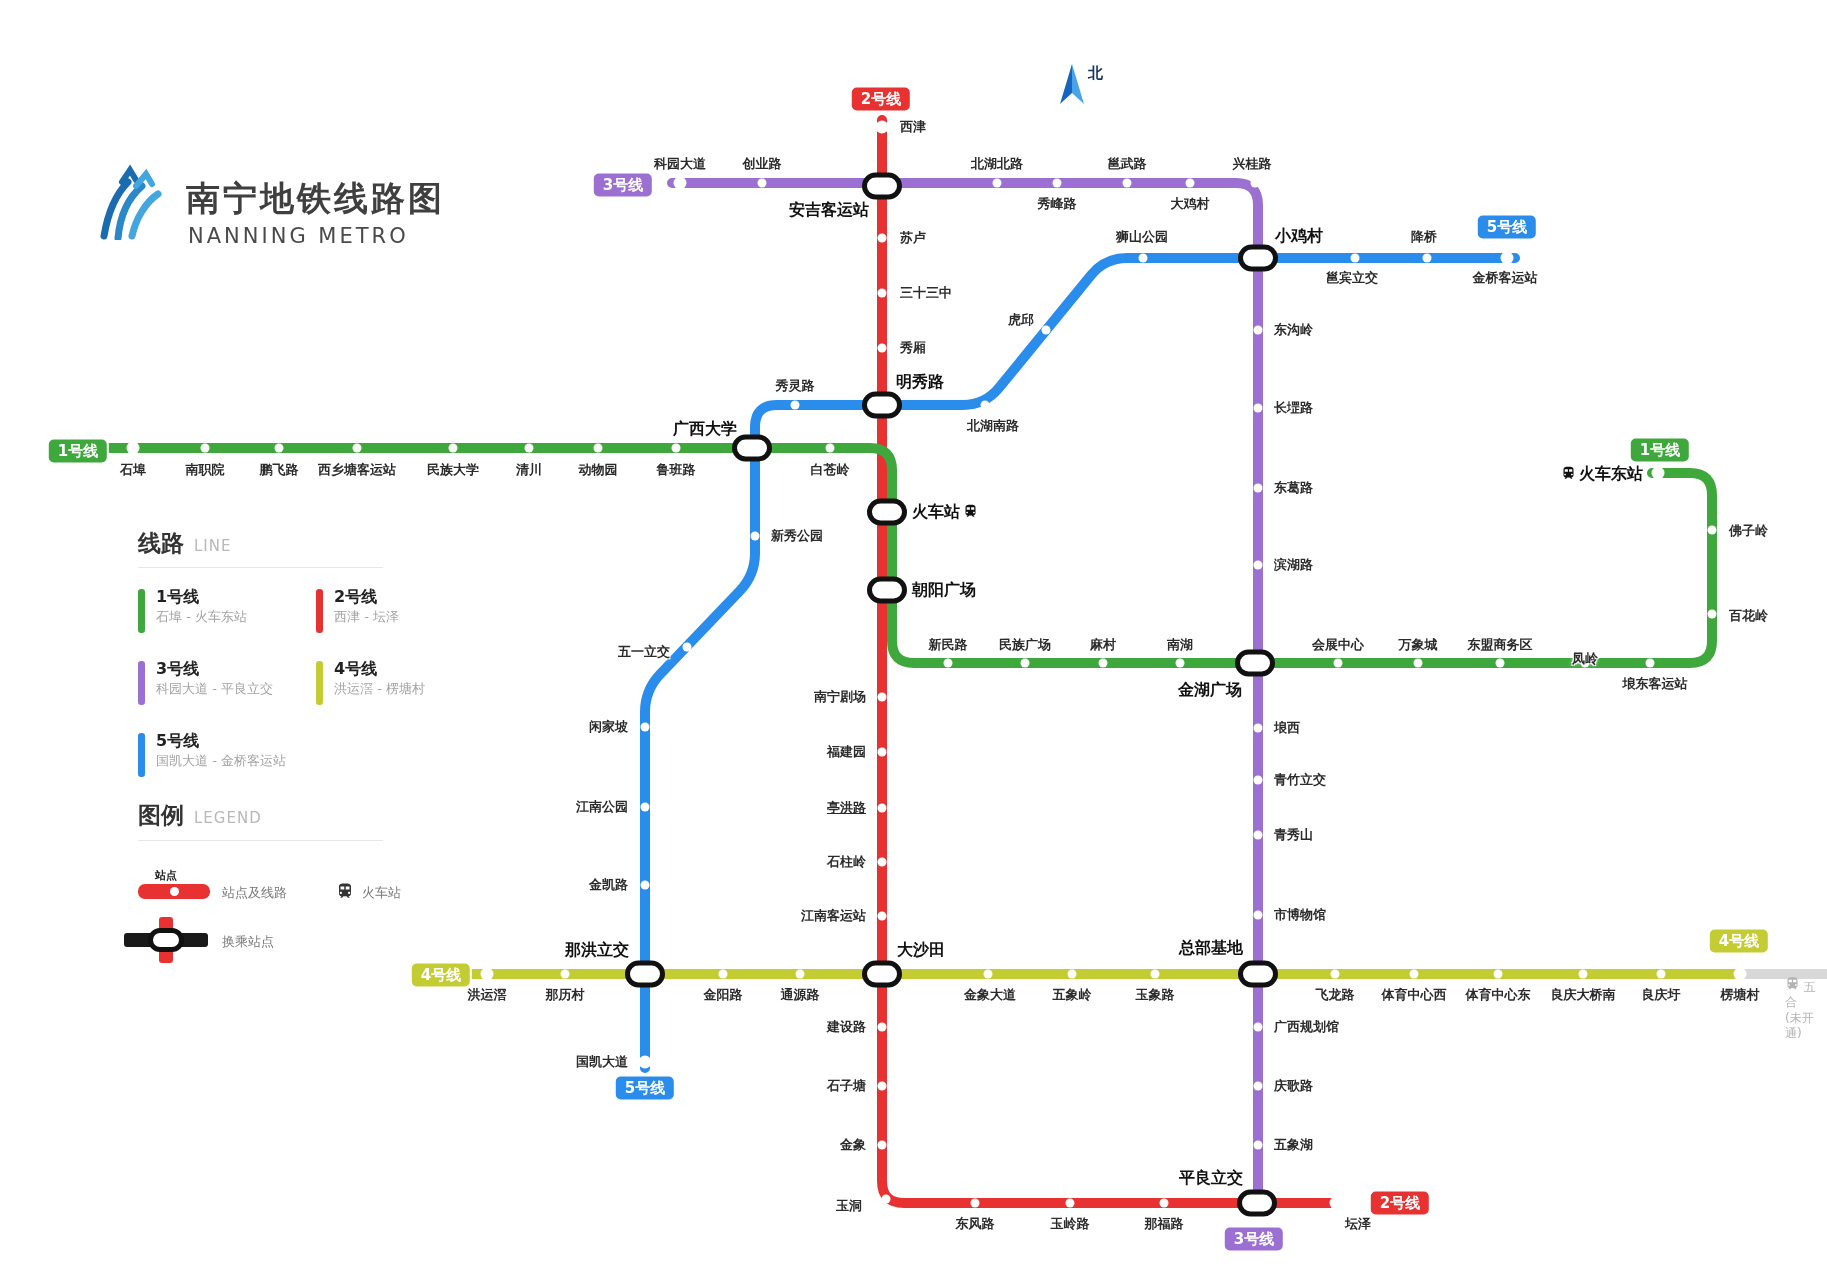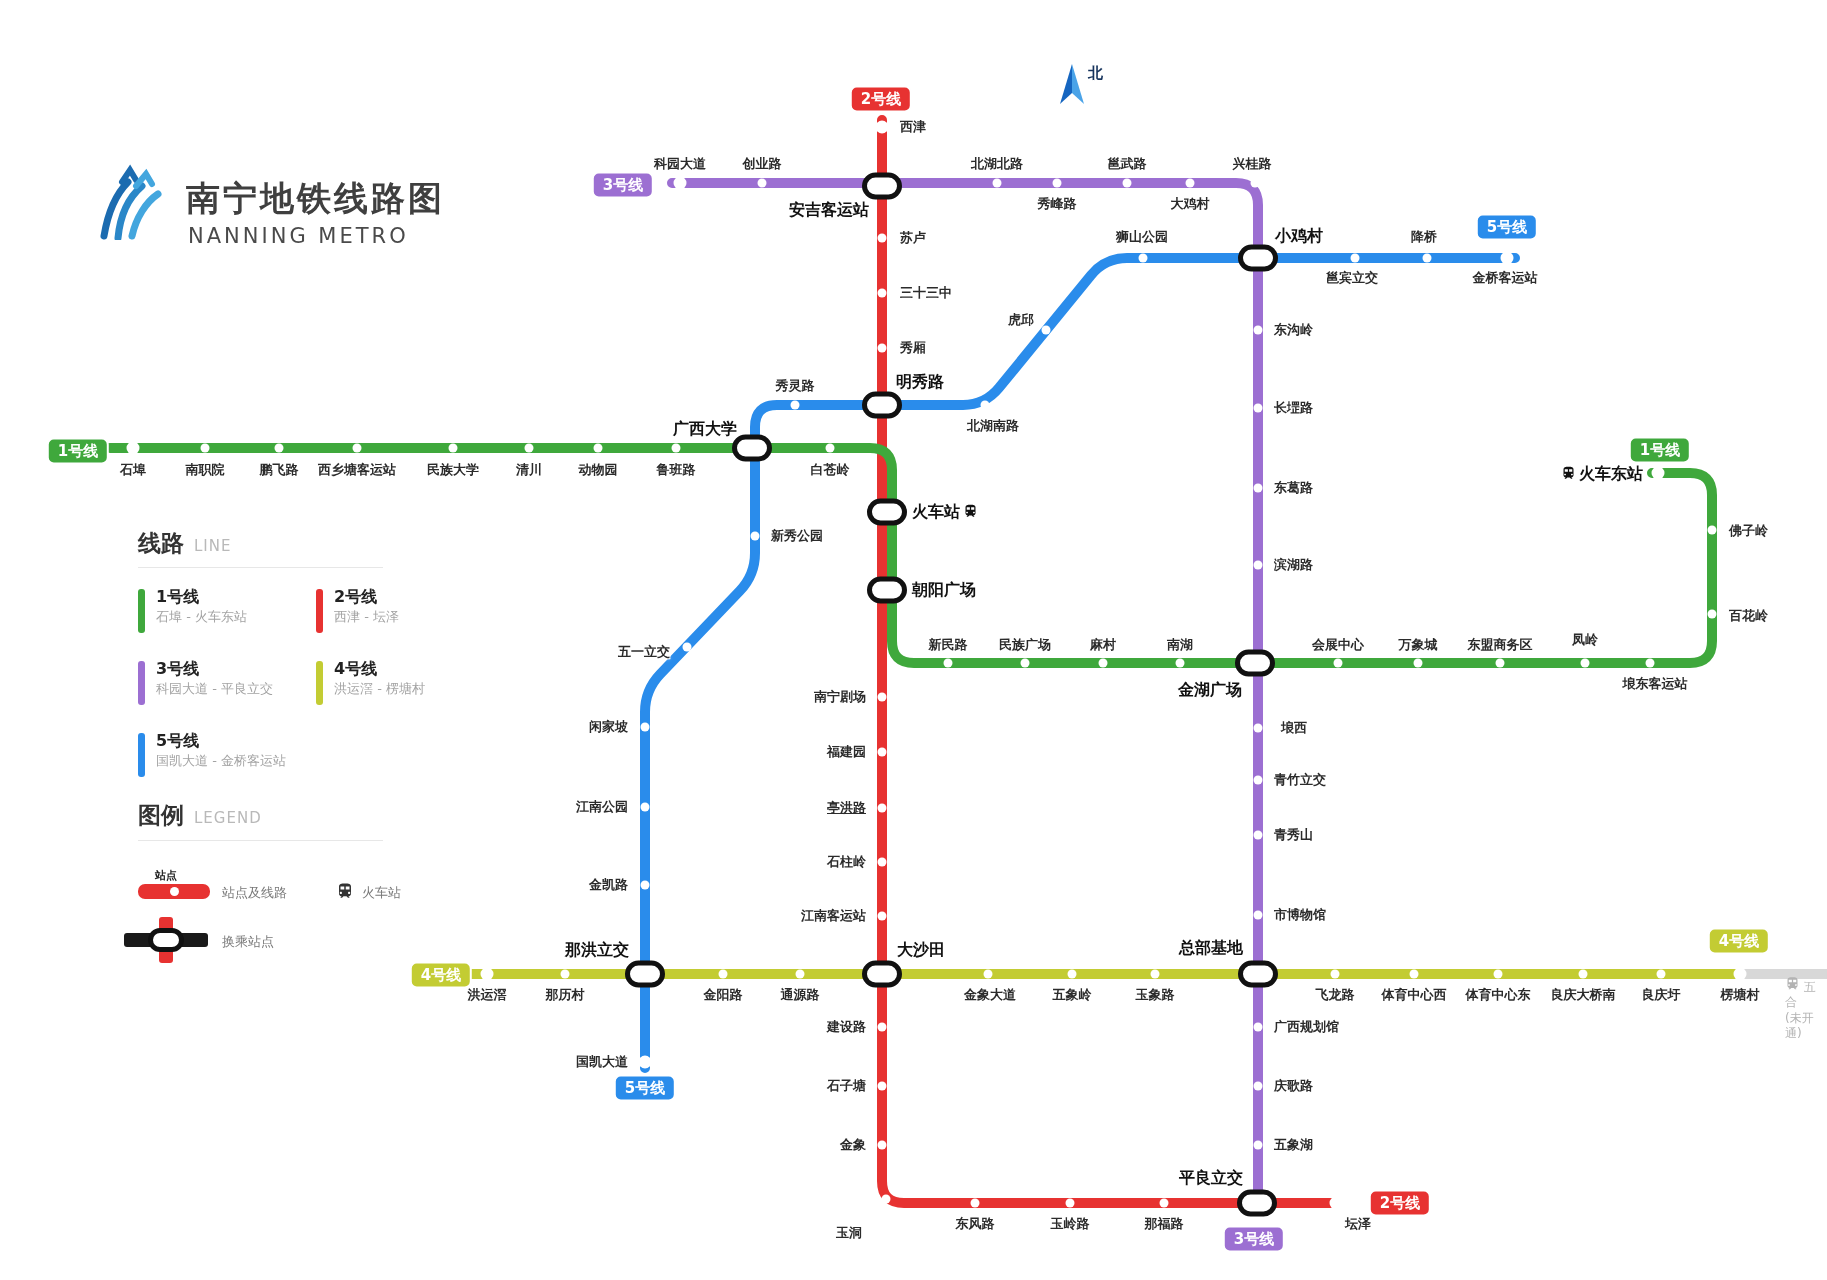--- a/index.html
+++ b/index.html
@@ -166,21 +166,21 @@
       <div class="slabel" style="left: 1180px; top: 645px; transform: translate(-50%, -50%);"><span>南湖</span></div>
       <div class="xfer" style="left: 1255px; top: 663px;"></div>
       <div class="slabel big" style="left: 1210px; top: 690px; transform: translate(-50%, -50%);"><span>金湖广场</span></div>
       <div class="dot n" style="left: 1338px; top: 663px;"></div>
       <div class="slabel" style="left: 1338px; top: 645px; transform: translate(-50%, -50%);"><span>会展中心</span></div>
       <div class="dot n" style="left: 1418px; top: 663px;"></div>
       <div class="slabel" style="left: 1418px; top: 645px; transform: translate(-50%, -50%);"><span>万象城</span></div>
       <div class="dot n" style="left: 1500px; top: 663px;"></div>
       <div class="slabel" style="left: 1500px; top: 645px; transform: translate(-50%, -50%);"><span>东盟商务区</span></div>
       <div class="dot n" style="left: 1585px; top: 663px;"></div>
-      <div class="slabel" style="left: 1585px; top: 640px; transform: translate(-50%, -50%);"><span>凤岭</span></div>
+      <div class="slabel" style="left: 1585px; top: 659px; transform: translate(-50%, -50%);"><span>凤岭</span></div>
       <div class="dot n" style="left: 1650px; top: 663px;"></div>
       <div class="slabel" style="left: 1655px; top: 684px; transform: translate(-50%, -50%);"><span>埌东客运站</span></div>
       <div class="dot n" style="left: 1712px; top: 614px;"></div>
       <div class="slabel" style="left: 1729px; top: 616px; transform: translate(0px, -50%);"><span>百花岭</span></div>
       <div class="dot n" style="left: 1712px; top: 530px;"></div>
       <div class="slabel" style="left: 1729px; top: 531px; transform: translate(0px, -50%);"><span>佛子岭</span></div>
       <div class="dot t" style="left: 1658px; top: 473px;"></div>
       <div class="slabel big" style="left: 1643px; top: 474px; transform: translate(-100%, -50%);"><span class="train-ico"><svg width="15" height="15" viewBox="0 0 24 24" fill="currentColor">
             <path d="M12 2C7 2 4 2.6 4 6v9.5C4 17.4 5.6 19 7.5 19L6 20.5v.5h2l2-2h4l2 2h2v-.5L16.5 19c1.9 0 3.5-1.6 3.5-3.5V6c0-3.4-3-4-8-4zM6.5 16c-.8 0-1.5-.7-1.5-1.5S5.7 13 6.5 13s1.5.7 1.5 1.5S7.3 16 6.5 16zm4.5-6H6V6h5v4zm2 0V6h5v4h-5zm4.5 6c-.8 0-1.5-.7-1.5-1.5s.7-1.5 1.5-1.5 1.5.7 1.5 1.5-.7 1.5-1.5 1.5z"></path>
           </svg></span><span>火车东站</span></div>
@@ -208,21 +208,21 @@
       <div class="slabel" style="left: 866px; top: 916px; transform: translate(-100%, -50%);"><span>江南客运站</span></div>
       <div class="xfer" style="left: 882px; top: 974px;"></div>
       <div class="slabel big" style="left: 921px; top: 950px; transform: translate(-50%, -50%);"><span>大沙田</span></div>
       <div class="dot n" style="left: 882px; top: 1027px;"></div>
       <div class="slabel" style="left: 866px; top: 1027px; transform: translate(-100%, -50%);"><span>建设路</span></div>
       <div class="dot n" style="left: 882px; top: 1086px;"></div>
       <div class="slabel" style="left: 866px; top: 1086px; transform: translate(-100%, -50%);"><span>石子塘</span></div>
       <div class="dot n" style="left: 882px; top: 1145px;"></div>
       <div class="slabel" style="left: 866px; top: 1145px; transform: translate(-100%, -50%);"><span>金象</span></div>
       <div class="dot n" style="left: 886px; top: 1199px;"></div>
-      <div class="slabel" style="left: 862px; top: 1206px; transform: translate(-100%, -50%); margin-top: 27px;"><span>玉洞</span></div>
+      <div class="slabel" style="left: 862px; top: 1206px; transform: translate(-100%, -50%);"><span>玉洞</span></div>
       <div class="dot n" style="left: 975px; top: 1203px;"></div>
       <div class="slabel" style="left: 975px; top: 1224px; transform: translate(-50%, -50%);"><span>东风路</span></div>
       <div class="dot n" style="left: 1070px; top: 1203px;"></div>
       <div class="slabel" style="left: 1070px; top: 1224px; transform: translate(-50%, -50%);"><span>玉岭路</span></div>
       <div class="dot n" style="left: 1164px; top: 1203px;"></div>
       <div class="slabel" style="left: 1164px; top: 1224px; transform: translate(-50%, -50%);"><span>那福路</span></div>
       <div class="xfer" style="left: 1257px; top: 1203px;"></div>
       <div class="slabel big" style="left: 1211px; top: 1178px; transform: translate(-50%, -50%);"><span>平良立交</span></div>
       <div class="dot t" style="left: 1336px; top: 1203px;"></div>
       <div class="slabel" style="left: 1342px; top: 1224px; transform: translate(-50%, -50%); margin-left: 16px;"><span>坛泽</span></div>
@@ -244,21 +244,21 @@
       <div class="slabel big" style="left: 1299px; top: 236px; transform: translate(-50%, -50%);"><span>小鸡村</span></div>
       <div class="dot n" style="left: 1258px; top: 330px;"></div>
       <div class="slabel" style="left: 1274px; top: 330px; transform: translate(0px, -50%);"><span>东沟岭</span></div>
       <div class="dot n" style="left: 1258px; top: 408px;"></div>
       <div class="slabel" style="left: 1274px; top: 408px; transform: translate(0px, -50%);"><span>长堽路</span></div>
       <div class="dot n" style="left: 1258px; top: 488px;"></div>
       <div class="slabel" style="left: 1274px; top: 488px; transform: translate(0px, -50%);"><span>东葛路</span></div>
       <div class="dot n" style="left: 1258px; top: 565px;"></div>
       <div class="slabel" style="left: 1274px; top: 565px; transform: translate(0px, -50%);"><span>滨湖路</span></div>
       <div class="dot n" style="left: 1258px; top: 728px;"></div>
-      <div class="slabel" style="left: 1274px; top: 728px; transform: translate(0px, -50%); margin-left: 7px;"><span>埌西</span></div>
+      <div class="slabel" style="left: 1274px; top: 728px; transform: translate(0px, -50%);"><span>埌西</span></div>
       <div class="dot n" style="left: 1258px; top: 780px;"></div>
       <div class="slabel" style="left: 1274px; top: 780px; transform: translate(0px, -50%);"><span>青竹立交</span></div>
       <div class="dot n" style="left: 1258px; top: 835px;"></div>
       <div class="slabel" style="left: 1274px; top: 835px; transform: translate(0px, -50%);"><span>青秀山</span></div>
       <div class="dot n" style="left: 1258px; top: 915px;"></div>
       <div class="slabel" style="left: 1274px; top: 915px; transform: translate(0px, -50%);"><span>市博物馆</span></div>
       <div class="xfer" style="left: 1258px; top: 974px;"></div>
       <div class="slabel big" style="left: 1211px; top: 948px; transform: translate(-50%, -50%);"><span>总部基地</span></div>
       <div class="dot n" style="left: 1258px; top: 1027px;"></div>
       <div class="slabel" style="left: 1274px; top: 1027px; transform: translate(0px, -50%);"><span>广西规划馆</span></div>

